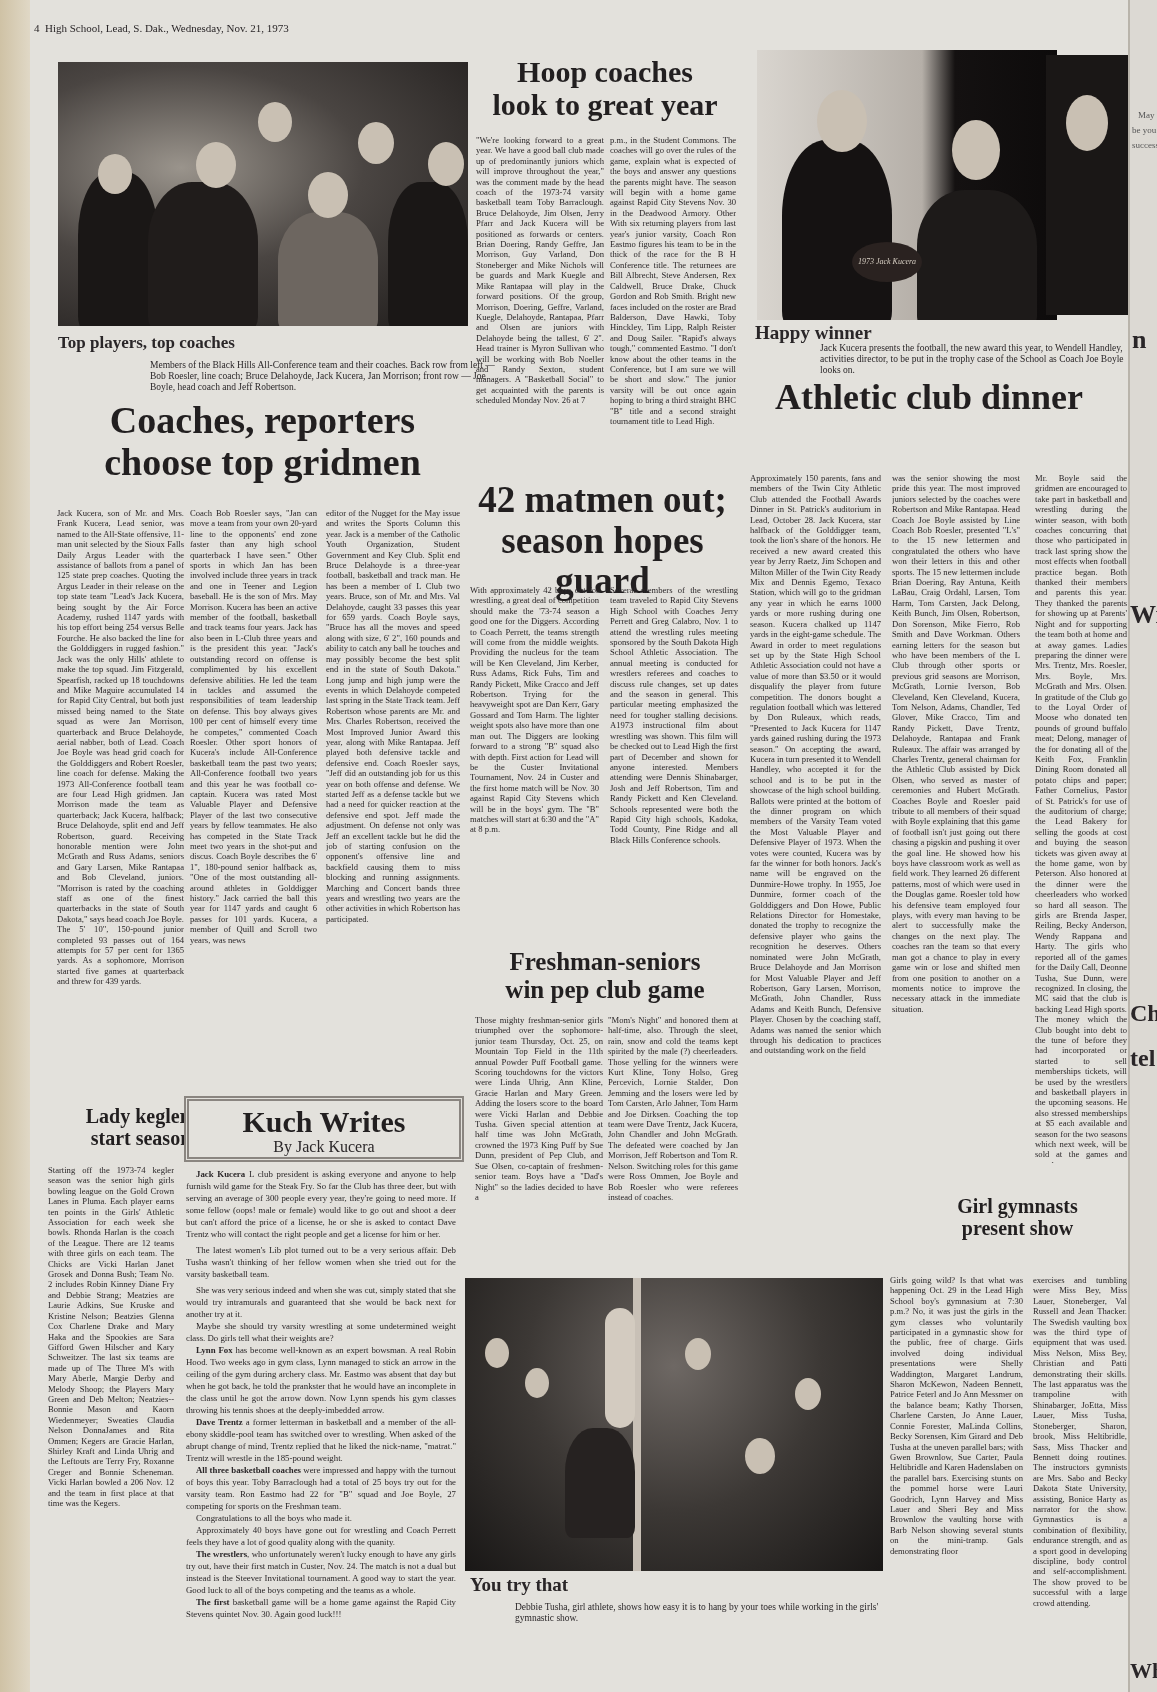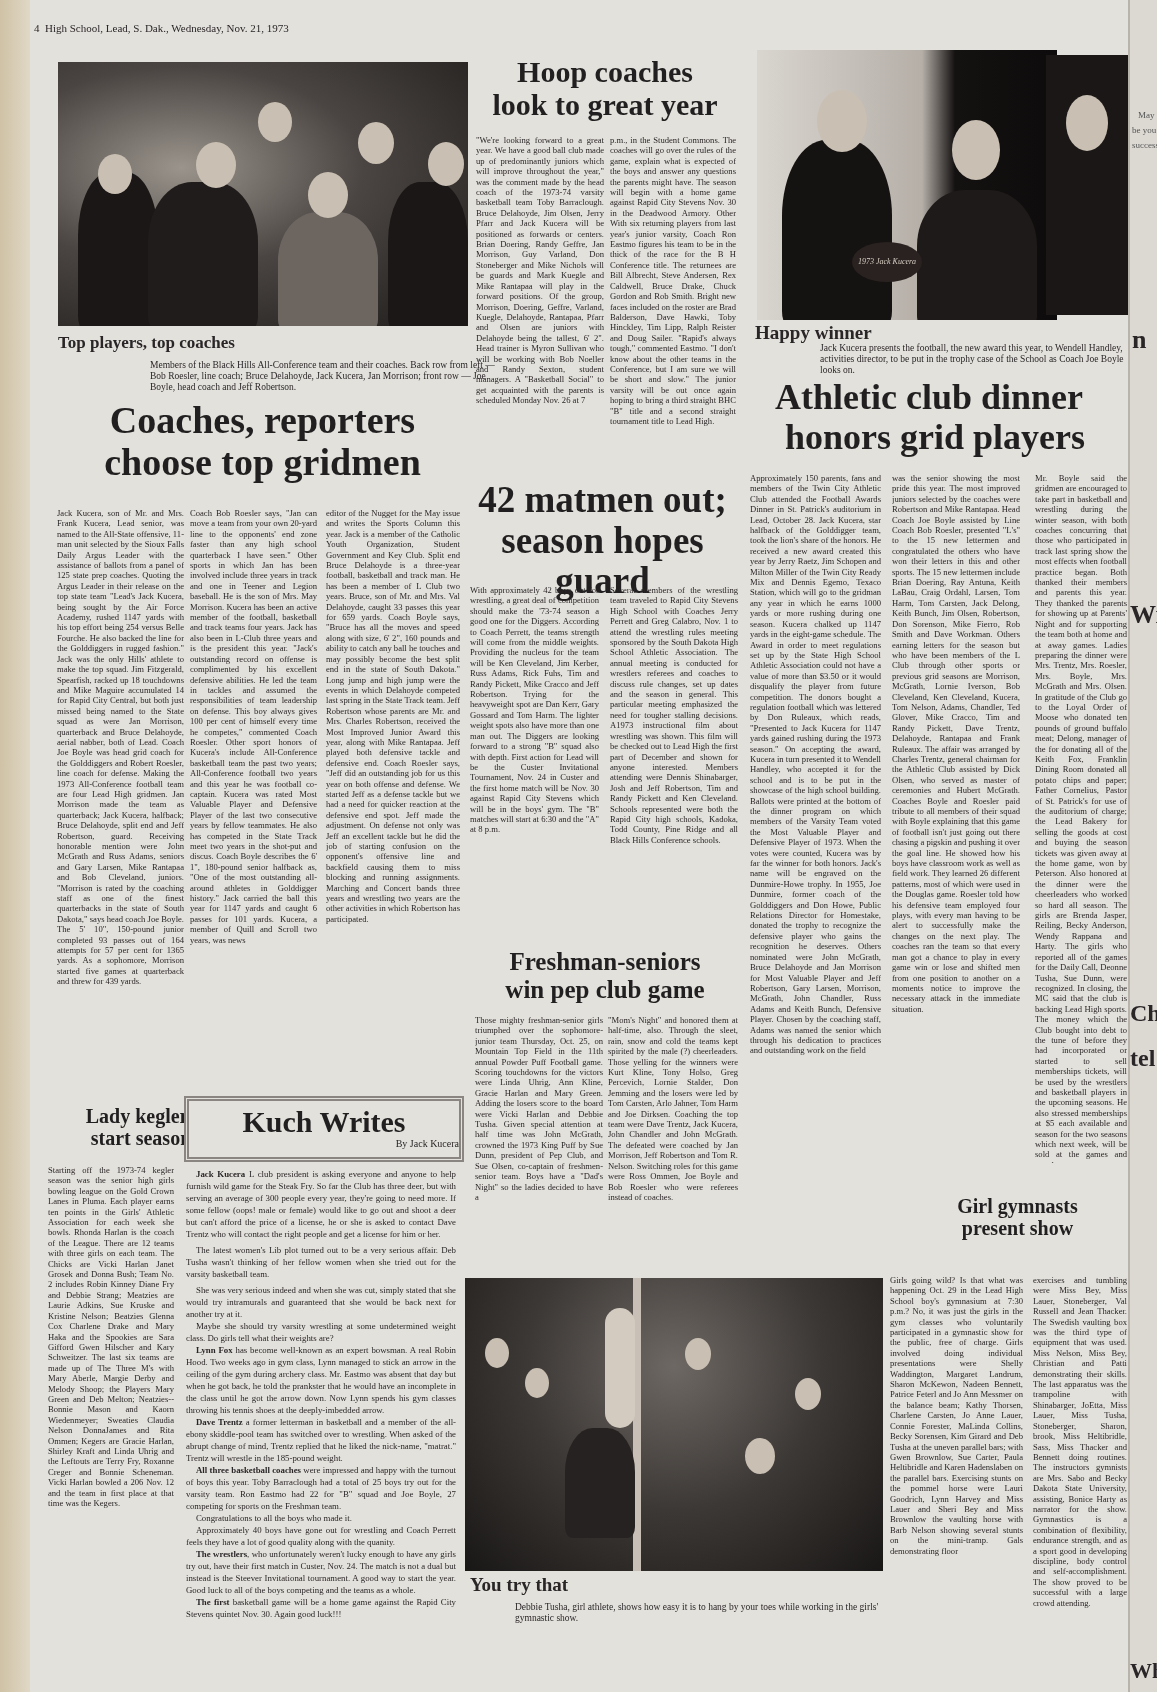--- a/index.html
+++ b/index.html
@@ -13,21 +13,21 @@
   .photo .shade{position:absolute;inset:0;background:radial-gradient(ellipse at 30% 40%,#9a948c 0%,#4a4542 45%,#1e1b1a 100%);}
   .photo .fig{position:absolute;border-radius:40% 40% 10% 10%;background:#1a1716;}
   .photo .face{position:absolute;border-radius:50%;background:#c9c0b3;}
   .caption-title{font-weight:bold;font-size:17px;}
   .caption-italic{font-weight:bold;font-size:19px;}
   .caption-text{font-size:9.5px;line-height:11px;}
   .headline{font-weight:bold;text-align:center;line-height:1.1;color:#221f20;}
   .col{font-size:8.6px;line-height:10.4px;text-align:justify;}
   .col p{margin:0;text-indent:10px;}
   .box{border:5px double #8a8580;background:#e3e1dc;}
-  .byline{font-size:10px;text-align:right;}
+  .byline{font-size:16px;text-align:center;}
   b.lead{font-weight:bold;}
   .ghost{font-size:9px;color:#555;}
 </style>
 </head>
 <body>
 
 <div class="edge-left"></div>
 <div class="page"></div>
 <div class="nextpage">
   <div class="abs ghost" style="left:8px;top:110px;">May</div>
@@ -124,21 +124,20 @@
 </div>
 <div class="abs photo" style="left:1046px;top:55px;width:82px;height:260px;">
   <div class="shade" style="background:#1a1716;"></div>
   <div class="face" style="left:20px;top:40px;width:42px;height:56px;"></div>
 </div>
 <div class="abs caption-italic" style="left:755px;top:322px;">Happy winner</div>
 <div class="abs caption-text" style="left:820px;top:343px;width:305px;">Jack Kucera presents the football, the new award this year, to Wendell Handley, activities director, to be put in the trophy case of the School as Coach Joe Boyle looks on.</div>
 
 <div class="abs headline" style="left:775px;top:378px;width:360px;font-size:36px;white-space:nowrap;text-align:left;">
   <div>Athletic club dinner</div>
-  <div style="padding-left:10px;">honors grid players</div>
 </div>
 <div class="abs col" style="left:750px;top:473px;width:131px;height:740px;overflow:hidden;">Approximately 150 parents, fans and members of the Twin City Athletic Club attended the Football Awards Dinner in St. Patrick's auditorium in Lead, October 28. Jack Kucera, star halfback of the Golddigger team, took the lion's share of the honors. He received a new award created this year by Jerry Raetz, Jim Schopen and Milton Miller of the Twin City Ready Mix and Dennis Egemo, Texaco Station, which will go to the gridman any year in which he earns 1000 yards or more rushing during one season. Kucera chalked up 1147 yards in the eight-game schedule. The Award in order to meet regulations set up by the State High School Athletic Association could not have a value of more than $3.50 or it would disqualify the player from future competition. The donors bought a regulation football which was lettered by Don Ruleaux, which reads, "Presented to Jack Kucera for 1147 yards gained rushing during the 1973 season." On accepting the award, Kucera in turn presented it to Wendell Handley, who accepted it for the school and is to be put in the showcase of the high school building. Ballots were printed at the bottom of the dinner program on which members of the Varsity Team voted the Most Valuable Player and Defensive Player of 1973. When the votes were counted, Kucera was by far the winner for both honors. Jack's name will be engraved on the Dunmire-Howe trophy. In 1955, Joe Dunmire, former coach of the Golddiggers and Don Howe, Public Relations Director for Homestake, donated the trophy to recognize the defensive player who gains the recognition he deserves. Others nominated were John McGrath, Bruce Delahoyde and Jan Morrison for Most Valuable Player and Jeff Robertson, Gary Larsen, Morrison, McGrath, John Chandler, Russ Adams and Keith Bunch, Defensive Player. Chosen by the coaching staff, Adams was named the senior which through his dedication to practices and outstanding work on the field</div>
 <div class="abs col" style="left:892px;top:473px;width:128px;height:690px;overflow:hidden;">was the senior showing the most pride this year. The most improved juniors selected by the coaches were Robertson and Mike Rantapaa. Head Coach Joe Boyle assisted by Line Coach Bob Roesler, presented "L's" to the 15 new lettermen and congratulated the others who have won their letters in this and other sports. The 15 new lettermen include Brian Doering, Ray Antuna, Keith LaBau, Craig Ordahl, Larsen, Tom Harm, Tom Carsten, Jack Delong, Keith Bunch, Jim Olsen, Robertson, Don Sorenson, Mike Fierro, Rob Smith and Dave Workman. Others earning letters for the season but who have been members of the L Club through other sports or previous grid seasons are Morrison, McGrath, Lornie Iverson, Bob Cleveland, Ken Cleveland, Kucera, Tom Nelson, Adams, Chandler, Ted Glover, Mike Cracco, Tim and Randy Pickett, Dave Trentz, Delahoyde, Rantapaa and Frank Ruleaux. The affair was arranged by Charles Trentz, general chairman for the Athletic Club assisted by Dick Olsen, who served as master of ceremonies and Hubert McGrath. Coaches Boyle and Roesler paid tribute to all members of their squad with Boyle explaining that this game of football isn't just going out there chasing a pigskin and pushing it over the goal line. He showed how his boys have classroom work as well as field work. They learned 26 different patterns, most of which were used in the Douglas game. Roesler told how his defensive team employed four plays, with every man having to be alert to successfully make the changes on the next play. The coaches ran the team so that every man got a chance to play in every game win or lose and shifted men from one position to another on a moments notice to improve the necessary attack in the immediate situation.</div>
 <div class="abs col" style="left:1035px;top:473px;width:92px;height:690px;overflow:hidden;">Mr. Boyle said the gridmen are encouraged to take part in basketball and wrestling during the winter season, with both coaches concurring that those who participated in track last spring show the most effects when football practice began. Both thanked their members and parents this year. They thanked the parents for showing up at Parents' Night and for supporting the team both at home and at away games. Ladies preparing the dinner were Mrs. Trentz, Mrs. Roesler, Mrs. Boyle, Mrs. McGrath and Mrs. Olsen. In gratitude of the Club go to the Loyal Order of Moose who donated ten pounds of ground buffalo meat; Delong, manager of the for donating all of the Keith Fox, Franklin Dining Room donated all potato chips and paper; Father Cornelius, Pastor of St. Patrick's for use of the auditorium of charge; the Lead Bakery for selling the goods at cost and buying the season tickets was given away at the home game, won by Peterson. Also honored at the dinner were the cheerleaders who worked so hard all season. The girls are Brenda Jasper, Reiling, Becky Anderson, Wendy Rappana and Harty. The girls who reported all of the games for the Daily Call, Deonne Tusha, Sue Dunn, were recognized. In closing, the MC said that the club is backing Lead High sports. The money which the Club bought into debt to the tune of before they had incorporated or started to sell memberships tickets, will be used by the wrestlers and basketball players in the upcoming seasons. He also stressed memberships at $5 each available and season for the two seasons which next week, will be sold at the games and matches.</div>
 
 <div class="abs headline" style="left:910px;top:1195px;width:215px;font-size:20px;">
   <div>Girl gymnasts</div>
   <div>present show</div>
 </div>
 <div class="abs col" style="left:890px;top:1275px;width:133px;height:400px;overflow:hidden;">Girls going wild? Is that what was happening Oct. 29 in the Lead High School boy's gymnasium at 7:30 p.m.? No, it was just the girls in the gym classes who voluntarily participated in a gymnastic show for the public, free of charge. Girls involved doing individual presentations were Shelly Waddington, Margaret Landrum, Sharon McKewon, Nadeen Bennett, Patrice Feterl and Jo Ann Messmer on the balance beam; Kathy Thorsen, Charlene Carsten, Jo Anne Lauer, Connie Forester, MaLinda Collins, Becky Sorensen, Kim Girard and Deb Tusha at the uneven parallel bars; with Gwen Brownlow, Sue Carter, Paula Heltibridle and Karen Hadenslaben on the parallel bars. Exercising stunts on the pommel horse were Lauri Goodrich, Lynn Harvey and Miss Lauer and Sheri Bey and Miss Brownlow the vaulting horse with Barb Nelson showing several stunts on the mini-tramp. Gals demonstrating floor</div>

